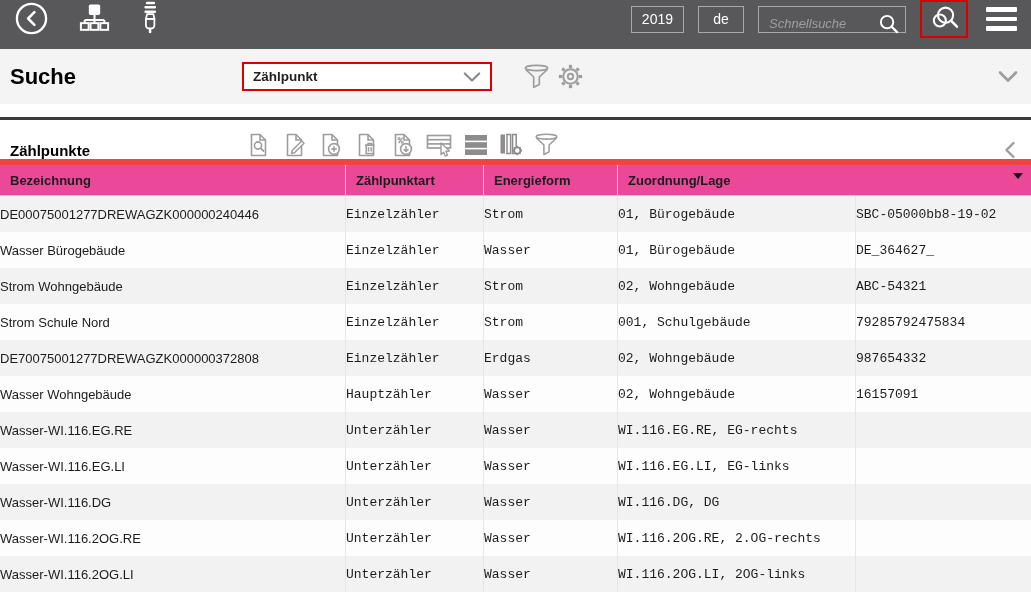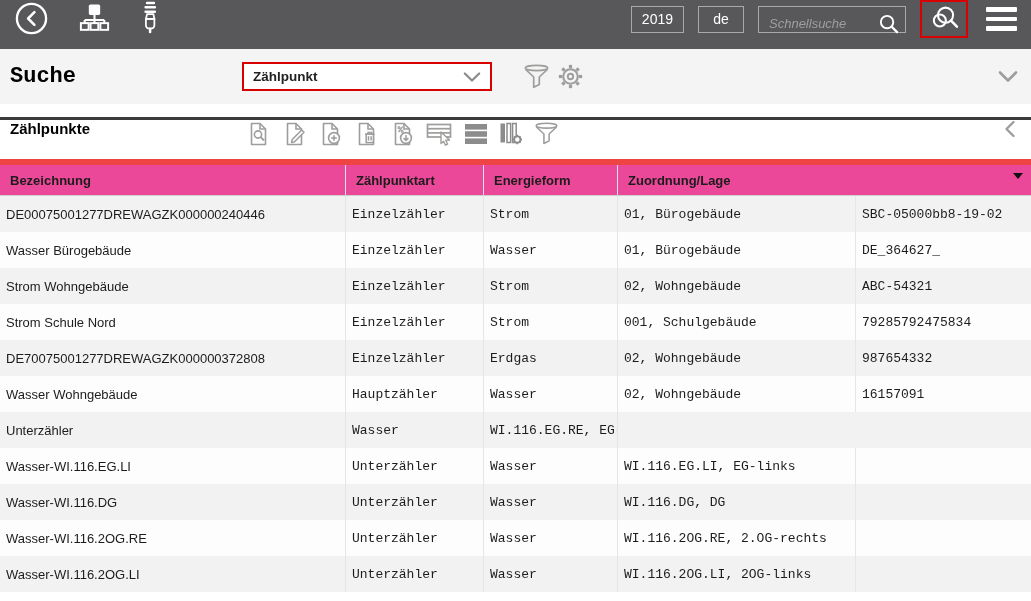--- a/index.html
+++ b/index.html
@@ -28,48 +28,48 @@
   .tb-search input{flex:1;min-width:0;background:transparent;border:none;outline:none;
     color:#eee;font-size:13px;font-style:italic;font-family:inherit;}
   .tb-search input::placeholder{color:#9f9f9f;font-style:italic;}
   .tb-advsearch{border:2px solid var(--accent-red);height:38px;width:48px;
     display:flex;align-items:center;justify-content:center;}
   .tb-menu{display:flex;flex-direction:column;gap:5px;padding:2px 4px;}
   .tb-menu span{width:31px;height:4.5px;background:#fff;border-radius:1px;}
 
   
   .suche{height:55px;background:#f4f4f4;display:flex;align-items:center;padding-left:10px;}
-  .suche h1{font-size:22px;margin:0;width:232px;color:#000;font-family:Liberation Mono, monospace;}
+  .suche h1{font-size:22px;margin:0;width:232px;color:#000;}
   .dropdown{width:250px;height:29px;background:#fff;border:2px solid var(--accent-red);
     display:flex;align-items:center;justify-content:space-between;padding:8px 9px;
     font-weight:bold;font-size:13.5px;color:#222;cursor:pointer;}
   .filter-btn{margin-left:31px;}
   .gear-btn{margin-left:7px;}
   .collapse-right{margin-left:auto;margin-right:13px;}
   .gap-white{height:13px;background:#fff;}
   .darkrule{height:3px;background:var(--rule-dark);}
 
   
-  .toolbar{height:39px;display:flex;align-items:flex-start;padding-left:10px;background:#fff;}
+  .toolbar{height:39px;display:flex;align-items:flex-end;padding-left:10px;background:#fff;}
   .toolbar h2{font-size:15px;margin:0;width:235px;color:#000;}
   .tools{display:flex;align-items:center;gap:8px;}
   .tool-btn{padding:1px;}
   .collapse-left{margin-left:auto;margin-right:15px;}
 
   
   .grid-cols{display:grid;grid-template-columns:345px 138px 134px 238px 1fr;}
   .thead{height:37px;background:#ec4899;border-top:6px solid #ef4444;border-bottom:1px solid #cfcfcf;
     font-weight:bold;font-size:13px;position:relative;}
   .hcell{padding-left:10px;height:100%;display:flex;align-items:center;cursor:pointer;}
   .hcell + .hcell{border-left:1px solid #e3e3e3;}
   .sort-ind{position:absolute;right:8px;top:8px;width:0;height:0;
     border-left:5px solid transparent;border-right:5px solid transparent;border-top:6px solid #111;}
   .trow{height:36px;font-size:13px;background:#fdfdfd;cursor:pointer;}
   .trow.alt{background:var(--alt-row);}
-  .tcell{padding-left:6px;height:100%;display:flex;align-items:center;
+  .tcell{padding-left:0;height:100%;display:flex;align-items:center;
     overflow:hidden;white-space:nowrap;}
   .tcell + .tcell{border-left:1px solid #e6e6e6;font-family:Liberation Mono, monospace;}
 </style>
 </head>
 <body>
 
 <div>
 
   <header class="topbar">
     <div class="tb-left">
@@ -309,20 +309,21 @@
           <div class="tcell">987654332</div>
         </div>
         <div class="trow grid-cols">
           <div class="tcell">Wasser Wohngebäude</div>
           <div class="tcell">Hauptzähler</div>
           <div class="tcell">Wasser</div>
           <div class="tcell">02, Wohngebäude</div>
           <div class="tcell">16157091</div>
         </div>
         <div class="trow grid-cols alt">
+          <div class="tcell">Wasser-WI.116.EG.RE</div>
           <div class="tcell">Unterzähler</div>
           <div class="tcell">Wasser</div>
           <div class="tcell">WI.116.EG.RE, EG-rechts</div>
           <div class="tcell"></div>
         </div>
         <div class="trow grid-cols">
           <div class="tcell">Wasser-WI.116.EG.LI</div>
           <div class="tcell">Unterzähler</div>
           <div class="tcell">Wasser</div>
           <div class="tcell">WI.116.EG.LI, EG-links</div>

